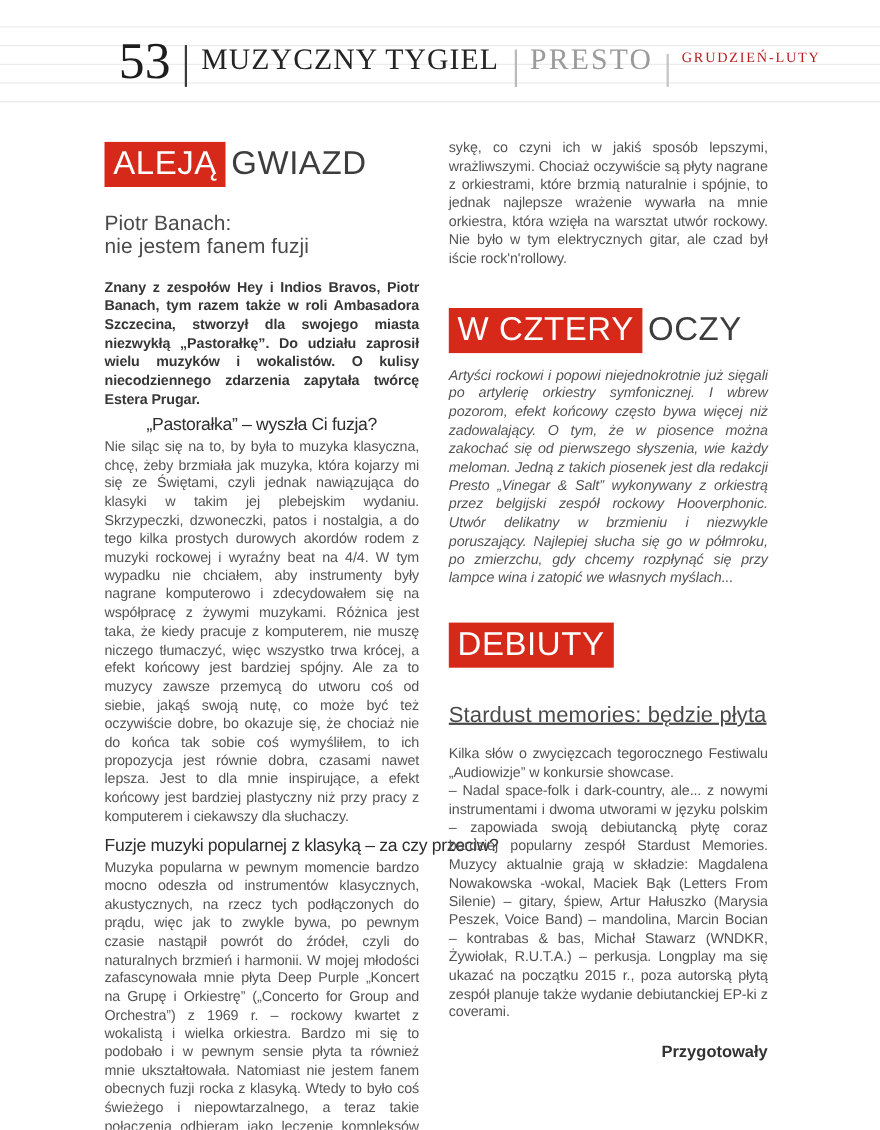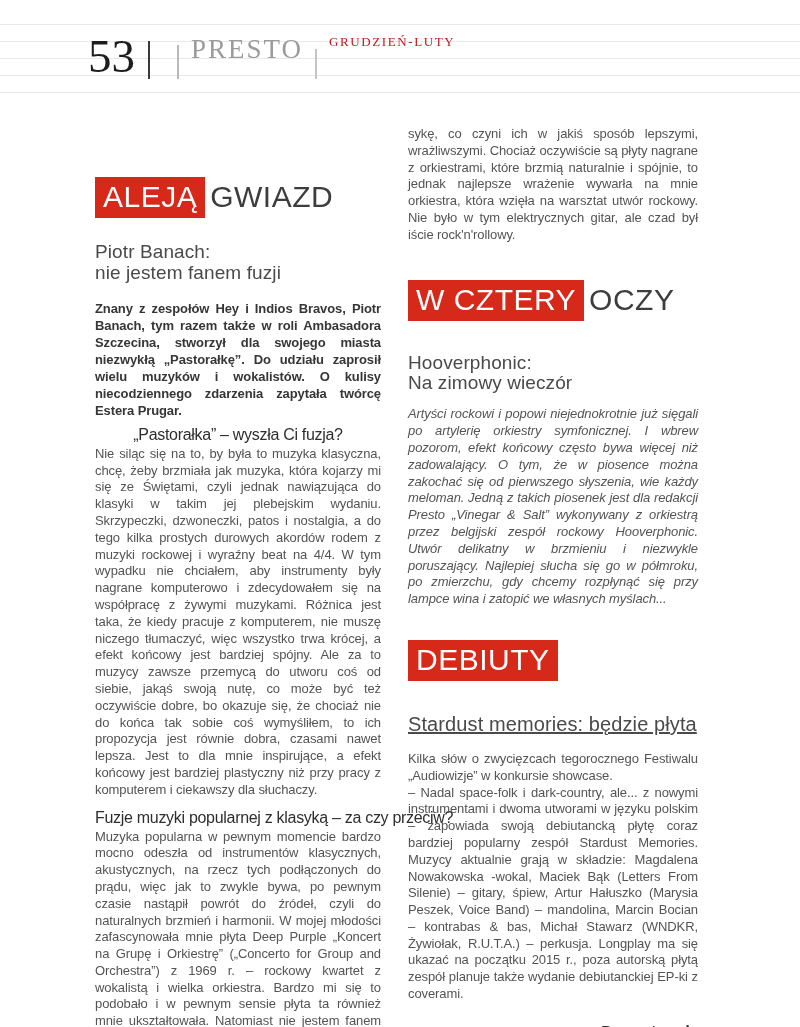--- a/index.html
+++ b/index.html
@@ -13,42 +13,42 @@
   body{
     width:800px;height:1027px;position:relative;overflow:hidden;
     font-family:"Liberation Sans", sans-serif;
   }
   
   .staff{position:absolute;left:0;width:800px;height:1px;background:#e9e9e9;}
   .staff.s1{top:24px}.staff.s2{top:41px}.staff.s3{top:58px}.staff.s4{top:75px}.staff.s5{top:92px}
 
   
   .header{
-    position:absolute;top:34px;left:88px;right:40px;
-    display:flex;align-items:flex-start;
+    position:absolute;top:34px;left:108px;right:40px;
+    display:flex;align-items:center;
     font-family:"Liberation Serif", serif;white-space:nowrap;
   }
   .page-num{font-size:47px;line-height:0.95;color:#1d1d1d;}
   .hdiv{width:2px;align-self:flex-end;}
   .hdiv.d1{height:38px;background:#3a3a3a;margin:0 13px 0 13px;}
   .hdiv.d2{height:34px;background:#b9b9b9;margin:0 12px 0 14px;}
   .hdiv.d3{height:30px;background:#c4c4c4;margin:0 12px 0 12px;}
   .section-title{font-size:27px;color:#242424;letter-spacing:1px;padding-bottom:3px;}
   .magazine-title{font-size:27px;color:#9b9b9b;letter-spacing:2px;padding-bottom:3px;}
   .issue-date{font-size:13px;color:#b91c1c;letter-spacing:1.6px;padding-bottom:9px;}
 
   
   .col{position:absolute;}
   .col-left{left:95px;top:129px;width:286px;}
   .col-right{left:408px;top:126px;width:290px;}
 
   
   .kicker{
     font-size:30px;font-weight:400;color:#3d3d3d;line-height:1;
-    letter-spacing:0.5px;white-space:nowrap;margin-top:48px;
+    letter-spacing:0.5px;white-space:nowrap;
   }
   .kicker .hl{
     display:inline-block;background:var(--accent);color:#fff;
     padding:5px 8px 6px 8px;margin-right:5px;
   }
   .subtitle{
     font-size:19px;font-weight:400;color:#4a4a4a;line-height:1.1;
     letter-spacing:0.1px;
   }
   p.body{
@@ -86,20 +86,21 @@
 
 <div class="staff s1"></div>
 <div class="staff s2"></div>
 <div class="staff s3"></div>
 <div class="staff s4"></div>
 <div class="staff s5"></div>
 
 <div class="header">
   <span class="page-num">53</span>
   <span class="hdiv d1"></span>
+  <span class="section-title">MUZYCZNY TYGIEL</span>
   <span class="hdiv d2"></span>
   <span class="magazine-title">PRESTO</span>
   <span class="hdiv d3"></span>
   <span class="issue-date">GRUDZIEŃ-LUTY</span>
 </div>
 
 <div class="col col-left">
   <h2 class="kicker">
     <span class="hl">ALEJĄ</span><span>GWIAZD</span>
   </h2>
@@ -118,24 +119,20 @@
   <p class="body">Muzyka popularna w pewnym momencie bardzo mocno odeszła od instrumentów klasycznych, akustycznych, na rzecz tych podłączonych do prądu, więc jak to zwykle bywa, po pewnym czasie nastąpił powrót do źródeł, czyli do naturalnych brzmień i harmonii. W mojej młodości zafascynowała mnie płyta Deep Purple „Koncert na Grupę i Orkiestrę” („Concerto for Group and Orchestra”) z 1969 r. – rockowy kwartet z wokalistą i wielka orkiestra. Bardzo mi się to podobało i w pewnym sensie płyta ta również mnie ukształtowała. Natomiast nie jestem fanem obecnych fuzji rocka z klasyką. Wtedy to było coś świeżego i niepowtarzalnego, a teraz takie połączenia odbieram jako leczenie kompleksów muzyków rockowych, chęć udowodnienia, że znają i lubią kla-</p>
 </div>
 
 <div class="col col-right">
   <p class="body">sykę, co czyni ich w jakiś sposób lepszymi, wrażliwszymi. Chociaż oczywiście są płyty nagrane z orkiestrami, które brzmią naturalnie i spójnie, to jednak najlepsze wrażenie wywarła na mnie orkiestra, która wzięła na warsztat utwór rockowy. Nie było w tym elektrycznych gitar, ale czad był iście rock'n'rollowy.</p>
 
   <h2 class="kicker kicker-wco">
     <span class="hl">W CZTERY</span><span>OCZY</span>
   </h2>
 
-  <h3 class="subtitle">
-    <span>Hooverphonic:</span><br>
-    <span>Na zimowy wieczór</span>
-  </h3>
 
   <p class="body hoover-body">Artyści rockowi i popowi niejednokrotnie już sięgali po artylerię orkiestry symfonicznej. I wbrew pozorom, efekt końcowy często bywa więcej niż zadowalający. O tym, że w piosence można zakochać się od pierwszego słyszenia, wie każdy meloman. Jedną z takich piosenek jest dla redakcji Presto „Vinegar &amp; Salt” wykonywany z orkiestrą przez belgijski zespół rockowy Hooverphonic. Utwór delikatny w brzmieniu i niezwykle poruszający. Najlepiej słucha się go w półmroku, po zmierzchu, gdy chcemy rozpłynąć się przy lampce wina i zatopić we własnych myślach...</p>
 
   <h2 class="kicker kicker-deb">
     <span class="hl">DEBIUTY</span>
   </h2>
 
   <h3 class="subtitle subtitle-deb">
     <span>Stardust memories: będzie płyta</span>
   </h3>

